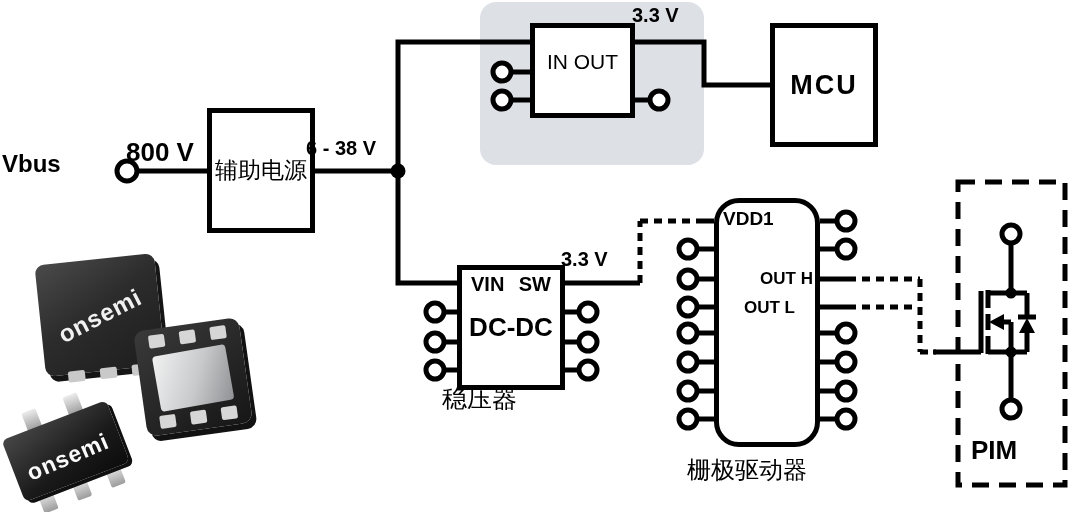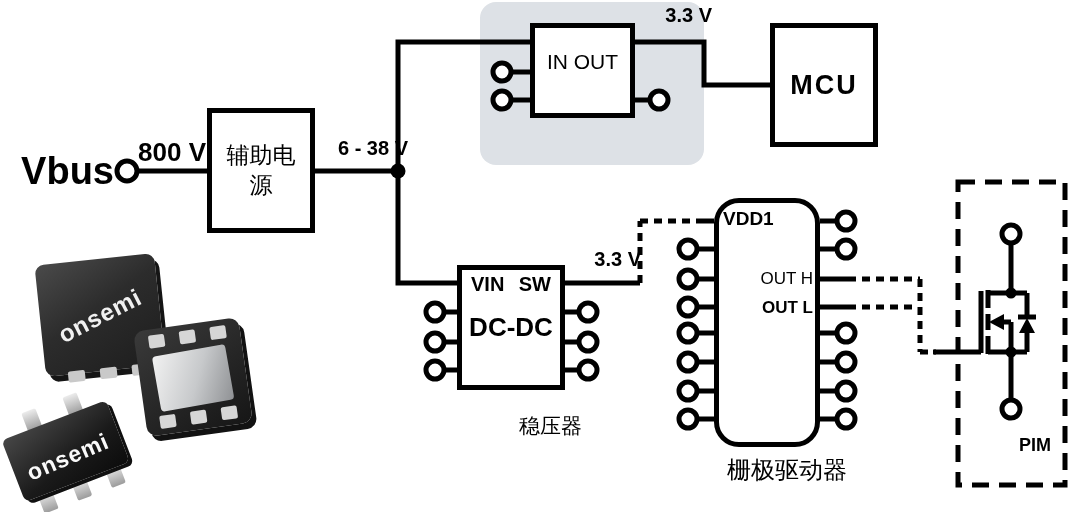--- a/index.html
+++ b/index.html
@@ -12,42 +12,42 @@
     position:absolute;left:480px;top:2px;width:224px;height:163px;
     background:#dde1e6;border-radius:16px;
   }
   
   .wires{position:absolute;left:0;top:0;width:1080px;height:512px;}
   
   .box{
     position:absolute;box-sizing:border-box;border:5px solid #000;background:#fff;
     display:flex;align-items:center;justify-content:center;text-align:center;
   }
-  .box-aux{left:207px;top:108px;width:108px;height:125px;font-size:23px;line-height:1.3;flex-direction:column;}
+  .box-aux{left:207px;top:108px;width:108px;height:125px;font-size:23px;line-height:1.3;flex-direction:row;}
   .box-ldo{left:530px;top:23px;width:105px;height:95px;align-items:flex-start;}
   .box-ldo .pins{margin-top:22px;font-size:21px;letter-spacing:0px;}
   .box-mcu{left:770px;top:23px;width:108px;height:124px;font-size:27px;font-weight:bold;letter-spacing:2px;}
   .box-dcdc{left:457px;top:265px;width:108px;height:125px;display:block;}
   .dcdc-pins{display:flex;justify-content:space-between;padding:3px 9px 0 9px;font-weight:bold;font-size:20px;}
   .dcdc-title{margin-top:16px;text-align:center;font-weight:bold;font-size:26px;letter-spacing:0px;}
   .box-driver{left:714px;top:198px;width:106px;height:249px;display:block;border-radius:25px;}
   .drv-vdd{position:absolute;left:4px;top:5px;font-weight:bold;font-size:19px;}
-  .drv-outh{position:absolute;right:2px;top:66px;font-weight:normal;font-size:17px;}
-  .drv-outl{position:absolute;right:2px;top:95px;font-weight:bold;font-size:17px;}
-  
-  .lbl{position:absolute;font-weight:bold;text-align:right;}
-  .lbl-vbus{left:18px;top:150px;width:96px;font-size:38px;}
+  .drv-outh{position:absolute;right:2px;top:66px;font-weight:bold;font-size:17px;}
+  .drv-outl{position:absolute;right:20px;top:95px;font-weight:bold;font-size:17px;}
+  
+  .lbl{position:absolute;font-weight:bold;text-align:left;}
+  .lbl-vbus{left:2px;top:150px;width:96px;font-size:24px;}
   .lbl-800v{left:126px;top:137px;width:80px;font-size:26px;}
   .lbl-638v{left:306px;top:137px;width:102px;font-size:20px;}
   .lbl-33v-ldo{left:632px;top:4px;width:80px;font-size:20px;}
   .lbl-33v-dcdc{left:561px;top:248px;width:80px;font-size:20px;}
   .lbl-ldo{left:531px;top:130px;width:102px;font-size:27px;}
-  .lbl-reg{left:442px;top:412px;width:140px;font-size:21px;font-weight:normal;}
+  .lbl-reg{left:442px;top:382px;width:140px;font-size:25px;font-weight:normal;}
   .lbl-drv{left:687px;top:454px;width:160px;font-size:24px;font-weight:normal;}
-  .lbl-pim{left:971px;top:435px;width:80px;font-size:18px;}
+  .lbl-pim{left:971px;top:435px;width:80px;font-size:26px;}
   
   .chip{position:absolute;}
   .chip1{left:40px;top:259px;width:120px;height:112px;transform:rotate(-6deg);}
   .chip1 .face{
     position:absolute;inset:0;border-radius:9px;
     background:linear-gradient(150deg,#4a4a4a 0%,#2c2c2c 45%,#1d1d1d 100%);
     box-shadow:4px 6px 0 #151515;
   }
   .chip-logo{
     position:absolute;left:0;right:0;top:38%;text-align:center;color:#f1f1f1;

